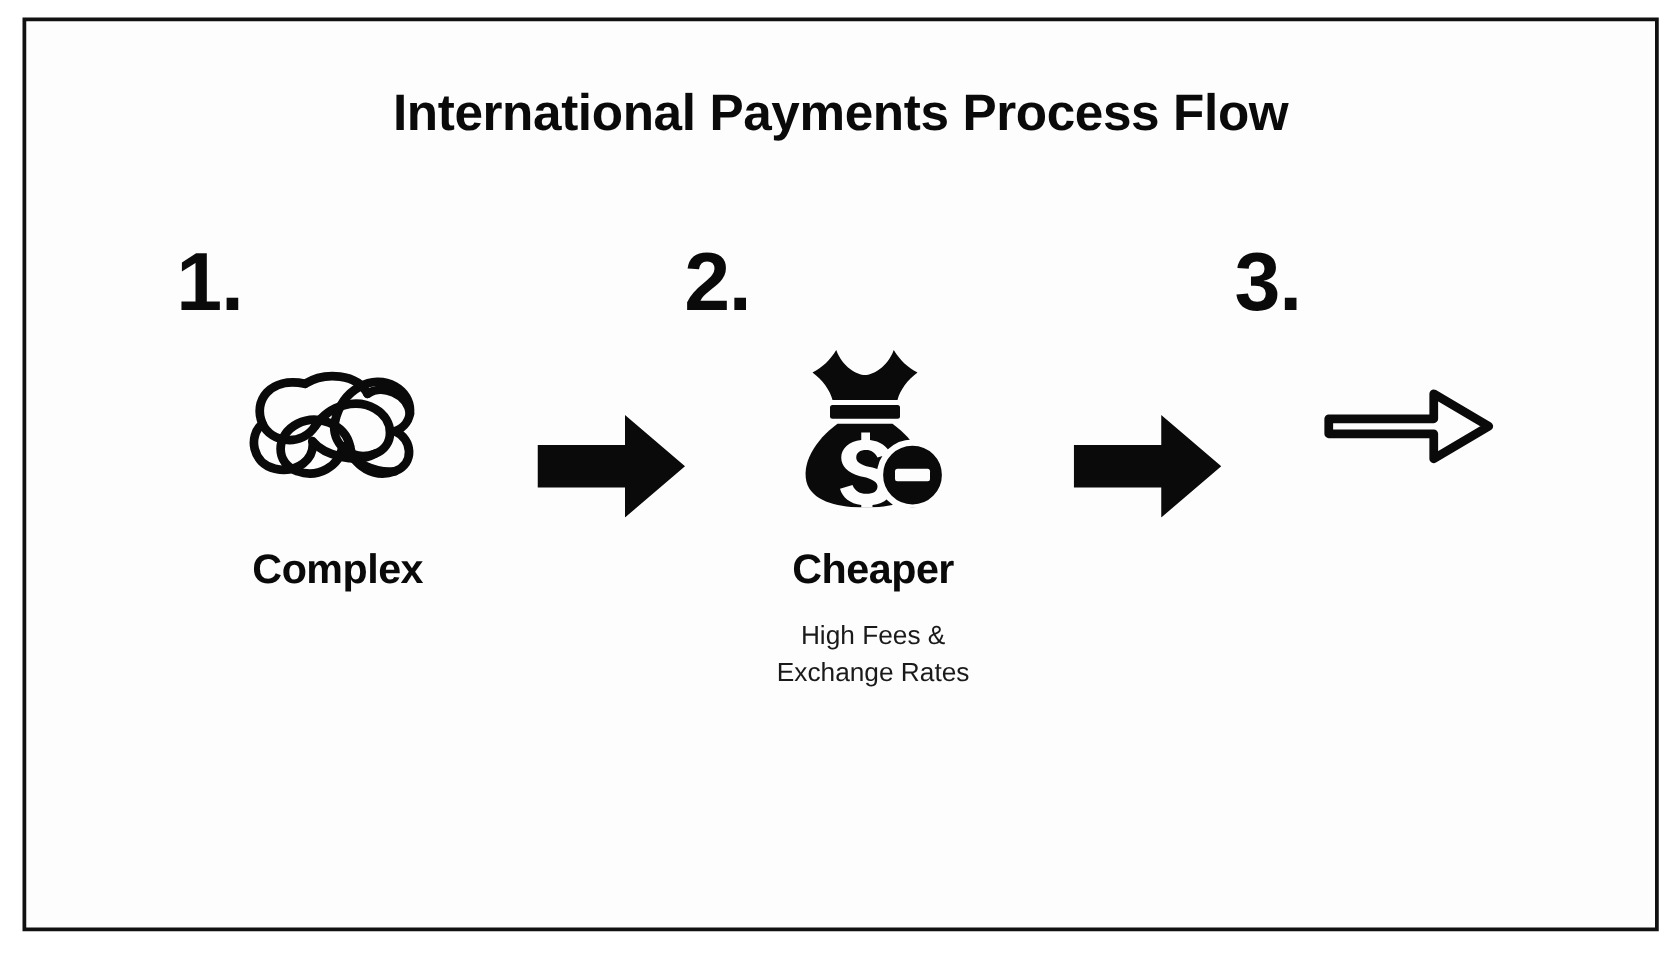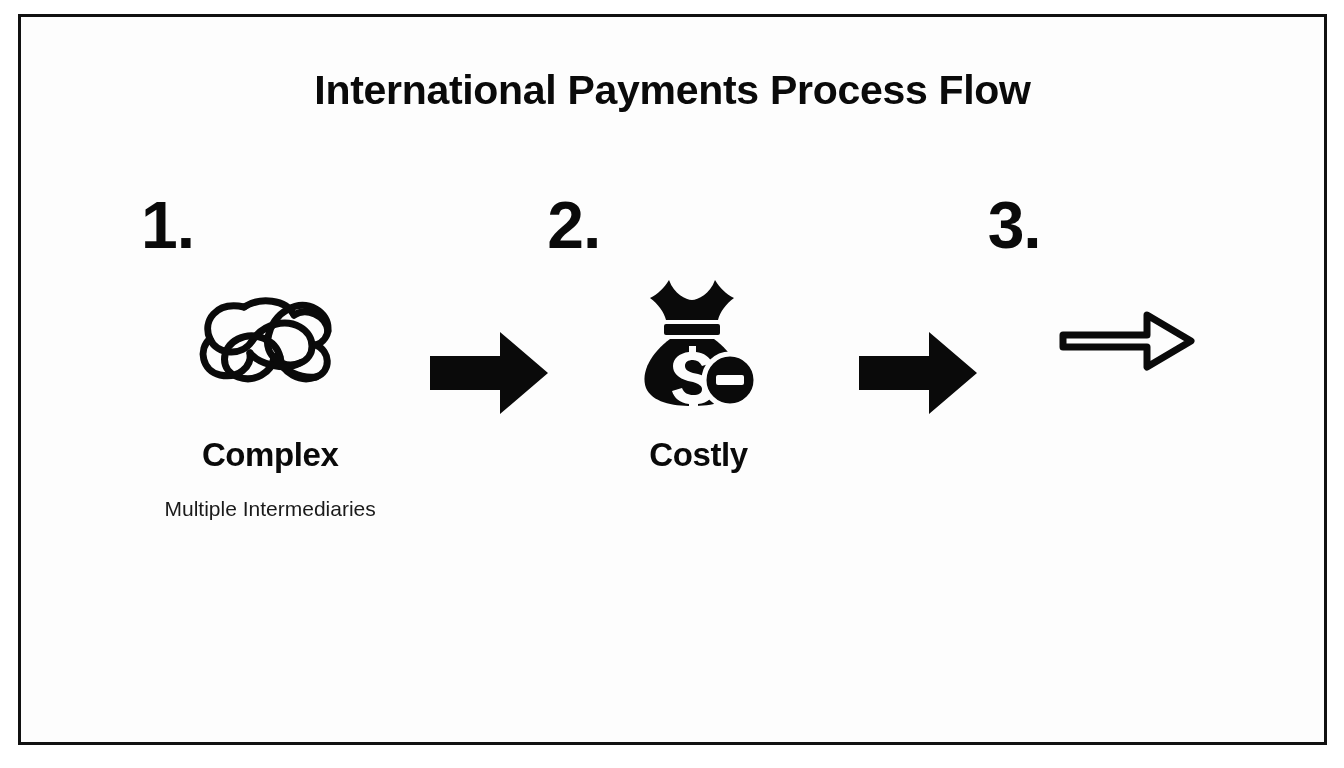--- a/index.html
+++ b/index.html
@@ -130,42 +130,43 @@
           <path d="M126 68 C140 74 142 94 126 100 C110 106 92 96 90 80"></path>
           <path d="M90 80 C86 62 64 54 48 62 C30 71 30 94 48 100 C64 106 82 96 84 80"></path>
           <path d="M20 62 C8 72 12 94 30 98 C48 102 62 90 60 76"></path>
           <path d="M54 30 C70 20 96 22 104 38"></path>
           <path d="M104 38 C116 30 136 38 138 54"></path>
           <path d="M60 76 C70 88 96 94 110 86"></path>
           <path d="M84 80 C92 94 112 102 126 100"></path>
         </svg>
       </div>
       <div class="step-heading">Complex</div>
-      <div class="step-caption">Multiple Intermediaries</div>
     </div>
 
     <div class="connector">
       <svg width="118" height="82" viewBox="0 0 118 82">
         <path d="M0 24 L70 24 L70 0 L118 41 L70 82 L70 58 L0 58 Z" fill="#0a0a0a"></path>
       </svg>
     </div>
 
     <div class="step step-2">
       <div class="step-number">2.</div>
       <div class="step-icon">
         <svg width="116" height="130" viewBox="0 0 116 130" fill="#0a0a0a">
           <path d="M29 4 C34 18 46 24 52 24 C58 24 70 18 75 4 C80 12 86 18 94 22 C86 28 80 36 78 44 L26 44 C24 36 18 28 10 22 C18 18 24 12 29 4 Z"></path>
           <rect x="24" y="48" width="56" height="11" rx="2"></rect>
           <path d="M30 63 C12 76 0 96 6 112 C12 126 32 130 52 130 C72 130 92 126 98 112 C104 96 92 76 74 63 Z"></path>
           <path d="M56 70 L56 76 C64 77 70 81 72 87 L62 90 C60 86 57 84 53 84 C48 84 45 86 45 90 C45 93 47 95 53 97 L58 98 C69 101 74 106 74 114 C74 121 68 127 58 128 L58 134 L49 134 L49 128 C40 127 34 122 32 115 L42 112 C44 117 48 119 53 119 C59 119 62 117 62 113 C62 110 59 108 53 106 L48 105 C38 102 33 97 33 90 C33 83 39 77 49 76 L49 70 Z" fill="#fdfdfd"></path>
           <circle cx="90" cy="104" r="26" fill="#0a0a0a" stroke="#fdfdfd" stroke-width="5"></circle>
           <rect x="76" y="99" width="28" height="10" rx="2" fill="#fdfdfd"></rect>
         </svg>
       </div>
-      <div class="step-heading">Costly</div>
+      <div class="step-heading">Cheaper</div>
+      <div class="step-caption">High Fees &amp;
+Exchange Rates</div>
     </div>
 
     <div class="connector">
       <svg width="118" height="82" viewBox="0 0 118 82">
         <path d="M0 24 L70 24 L70 0 L118 41 L70 82 L70 58 L0 58 Z" fill="#0a0a0a"></path>
       </svg>
     </div>
 
     <div class="step step-3">
       <div class="step-number">3.</div>

